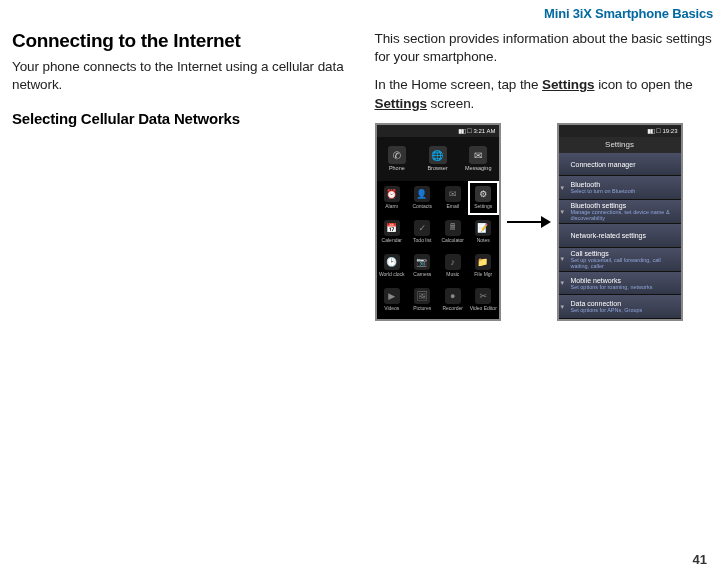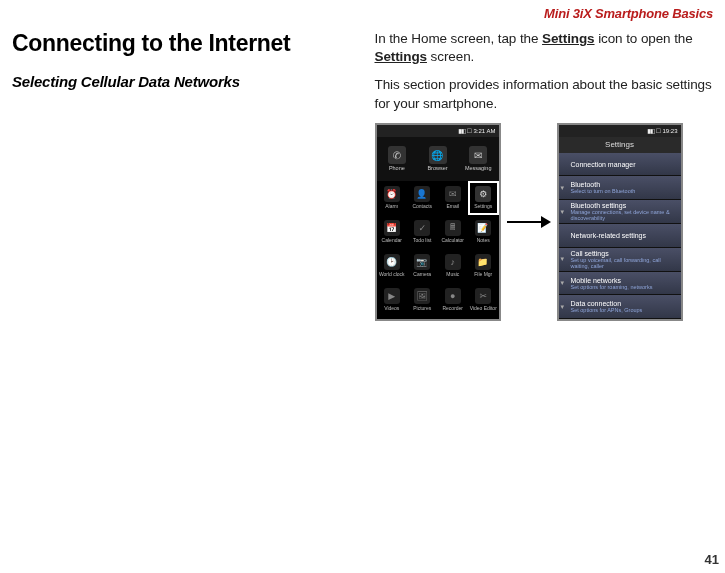--- a/index.html
+++ b/index.html
@@ -11,54 +11,52 @@
       background: #fff;
       position: relative;
       padding: 0 12px;
     }
     .header-title {
       position: absolute;
       top: 6px;
       right: 12px;
       font-size: 13px;
       font-weight: bold;
-      color: #b91c1c;
+      color: #0369a1;
       letter-spacing: -0.2px;
-      font-style: italic;
     }
     .page-number {
       position: absolute;
       bottom: 6px;
-      right: 6px;
+      right: 18px;
       font-size: 13px;
       font-weight: bold;
       color: #333;
     }
     .columns {
       display: flex;
       gap: 24px;
       padding-top: 30px;
     }
     .col {
       flex: 1;
       min-width: 0;
     }
     h1 {
-      font-size: 23px;
+      font-size: 19px;
       font-weight: bold;
       margin-bottom: 6px;
       letter-spacing: -0.3px;
     }
     h2 {
       font-size: 15px;
       font-weight: bold;
       margin-top: 16px;
       margin-bottom: 10px;
       letter-spacing: -0.2px;
-      font-style: italic;
     }
     p {
       font-size: 13.5px;
       line-height: 1.35;
       color: #222;
       margin-bottom: 10px;
       letter-spacing: -0.1px;
     }
     strong.u {
       font-weight: bold;
@@ -203,28 +201,29 @@
     .sitem.noarrow::before { content: ""; }
   </style>
 </head>
 <body>
 
 <div class="header-title">Mini 3iX Smartphone Basics</div>
 
 <div class="columns">
   <div class="col">
     <h1>Connecting to the Internet</h1>
+    <p>Your phone connects to the Internet using a cellular data network.</p>
     <h2>Selecting Cellular Data Networks</h2>
   </div>
 
   <div class="col">
+    <p>This section provides information about the basic settings for your smartphone.</p>
     <p>
       <span>In the Home screen, tap the </span><strong class="u">Settings</strong><span> icon to open the </span><strong class="u">Settings</strong><span> screen.</span>
     </p>
-    <p>This section provides information about the basic settings for your smartphone.</p>
 
     <div class="figures">
 
       <div class="phone">
         <div class="statusbar">
           <span class="sig"></span>
           <span class="batt"></span>
           <span>3:21 AM</span>
         </div>
         <div class="home-top" id="home-top">

